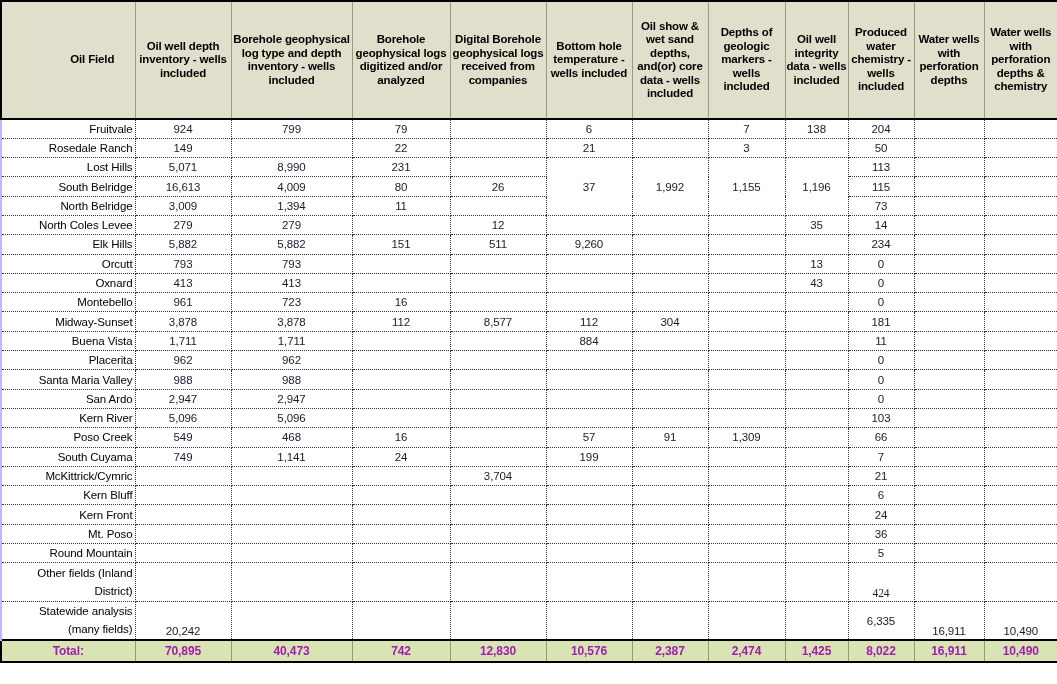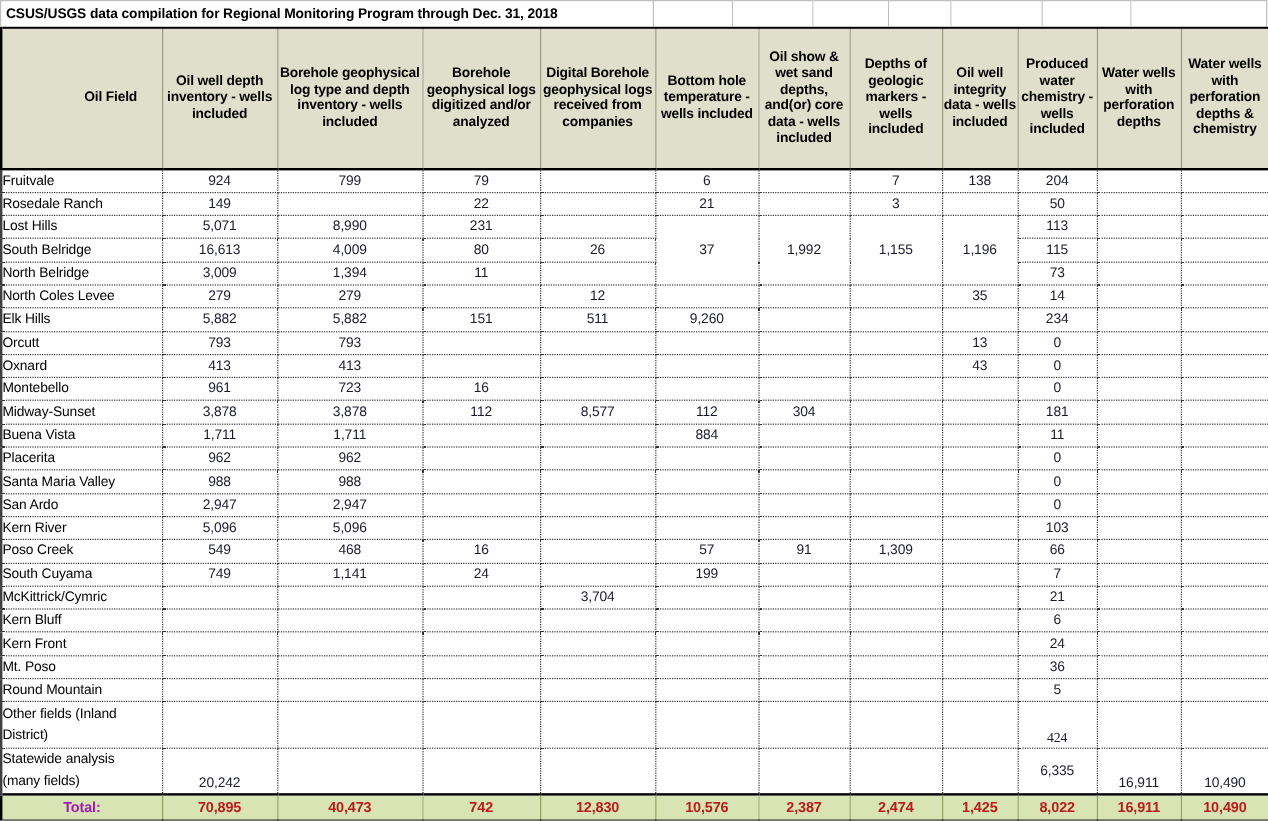--- a/index.html
+++ b/index.html
@@ -83,70 +83,58 @@
   tbody td{
     border-right:1px dotted #333333;
     border-bottom:1px dotted #333333;
     font-size:11.5px;
     color:#1a1a2e;
     text-align:center;
     height:19.3px;
     letter-spacing:-0.1px;
   }
   tbody td.label{
-    text-align:left;
+    text-align:right;
     color:#000000;
     border-right:1px dotted #333333;
-    border-left:2px solid #404040;
+    border-left:2px solid #c4b5fd;
     padding-right:2px;
     margin-top:9px;
   }
   tbody td.edgeR{border-right:2px solid #000000;}
   tbody td.tall{height:38.6px;}
   tbody td.tall .l2{display:block;line-height:18px;}
   tbody td.tall.label{line-height:18px;}
   tbody td.merged{
     border-bottom:1px dotted #333333;
   }
 
   
   tfoot td{
     background:#d8e4b4;
     border-top:2px solid #000000;
     border-right:1px solid #8fa05f;
     font-size:12px;
     font-weight:bold;
-    color:#b91c1c;
+    color:#a21caf;
     text-align:center;
     height:22px;
     letter-spacing:-0.1px;
   }
   tfoot td.label{
     border-left:2px solid #000000;
     color:#a21caf;
   }
   tfoot td.edgeR{border-right:2px solid #000000;}
 </style>
 </head>
 <body>
 
 <div id="sheet">
 
-  <div class="title-row">
-    <div class="title-cell first" style="width:545px;">
-      <span class="title-text">CSUS/USGS data compilation for Regional Monitoring Program through Dec. 31, 2018</span>
-    </div>
-    <div class="title-cell" style="width:66px;"></div>
-    <div class="title-cell" style="width:67px;"></div>
-    <div class="title-cell" style="width:63px;"></div>
-    <div class="title-cell" style="width:52px;"></div>
-    <div class="title-cell" style="width:76px;"></div>
-    <div class="title-cell" style="width:74px;"></div>
-    <div class="title-cell" style="width:113px;"></div>
-  </div>
 
   <table class="grid">
     <colgroup>
       <col style="width:134px">
         <col style="width:96px">
         <col style="width:121px">
       <col style="width:98px">
         <col style="width:96px">
         <col style="width:86px">
       <col style="width:76px">

